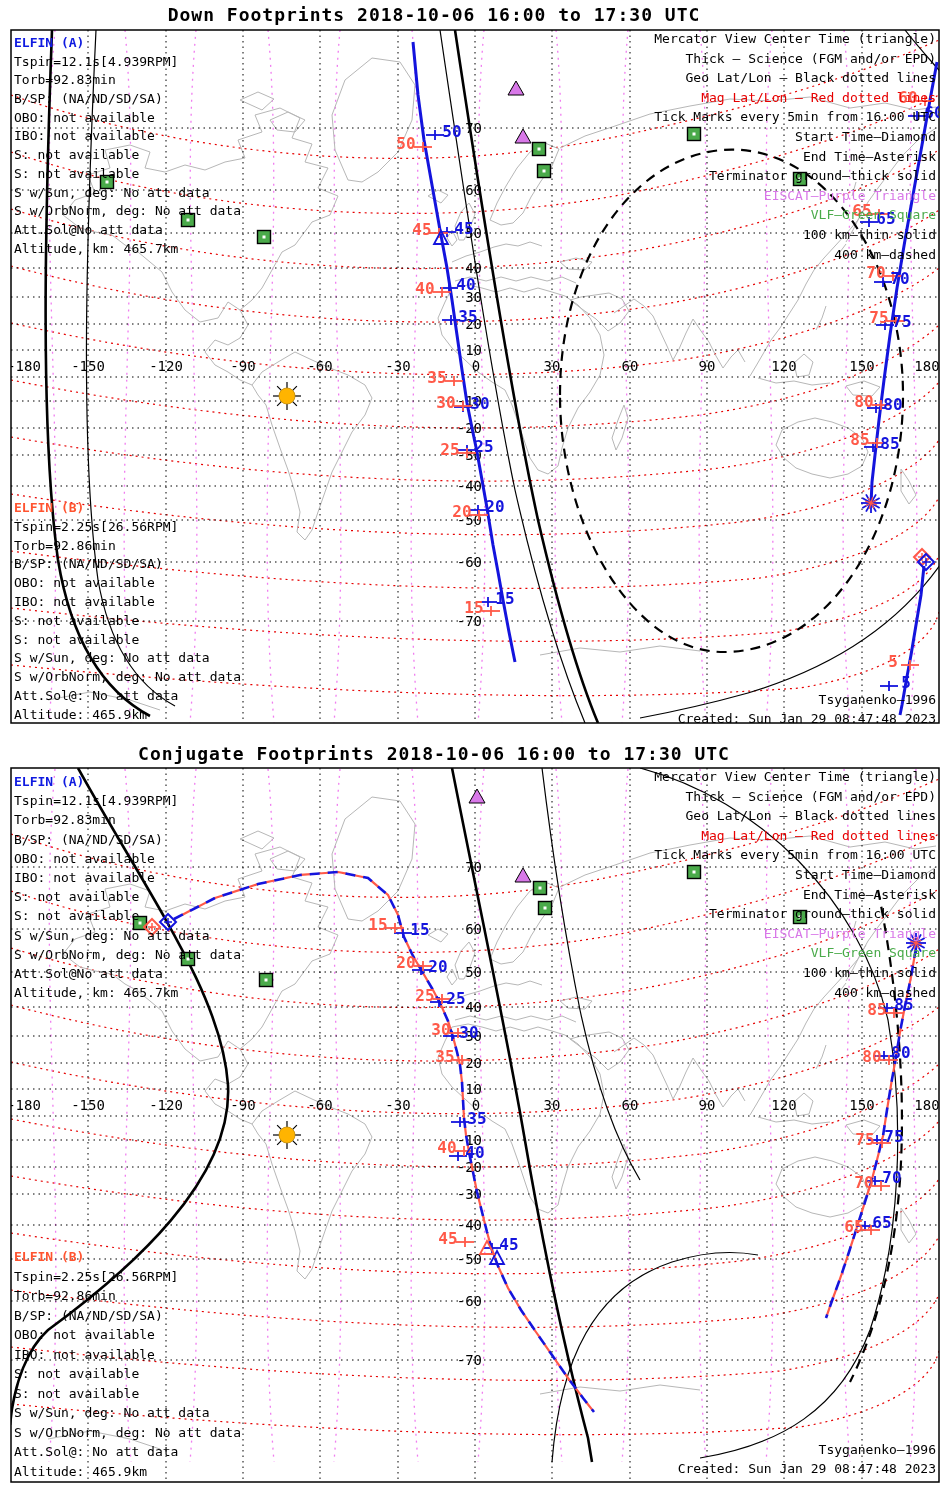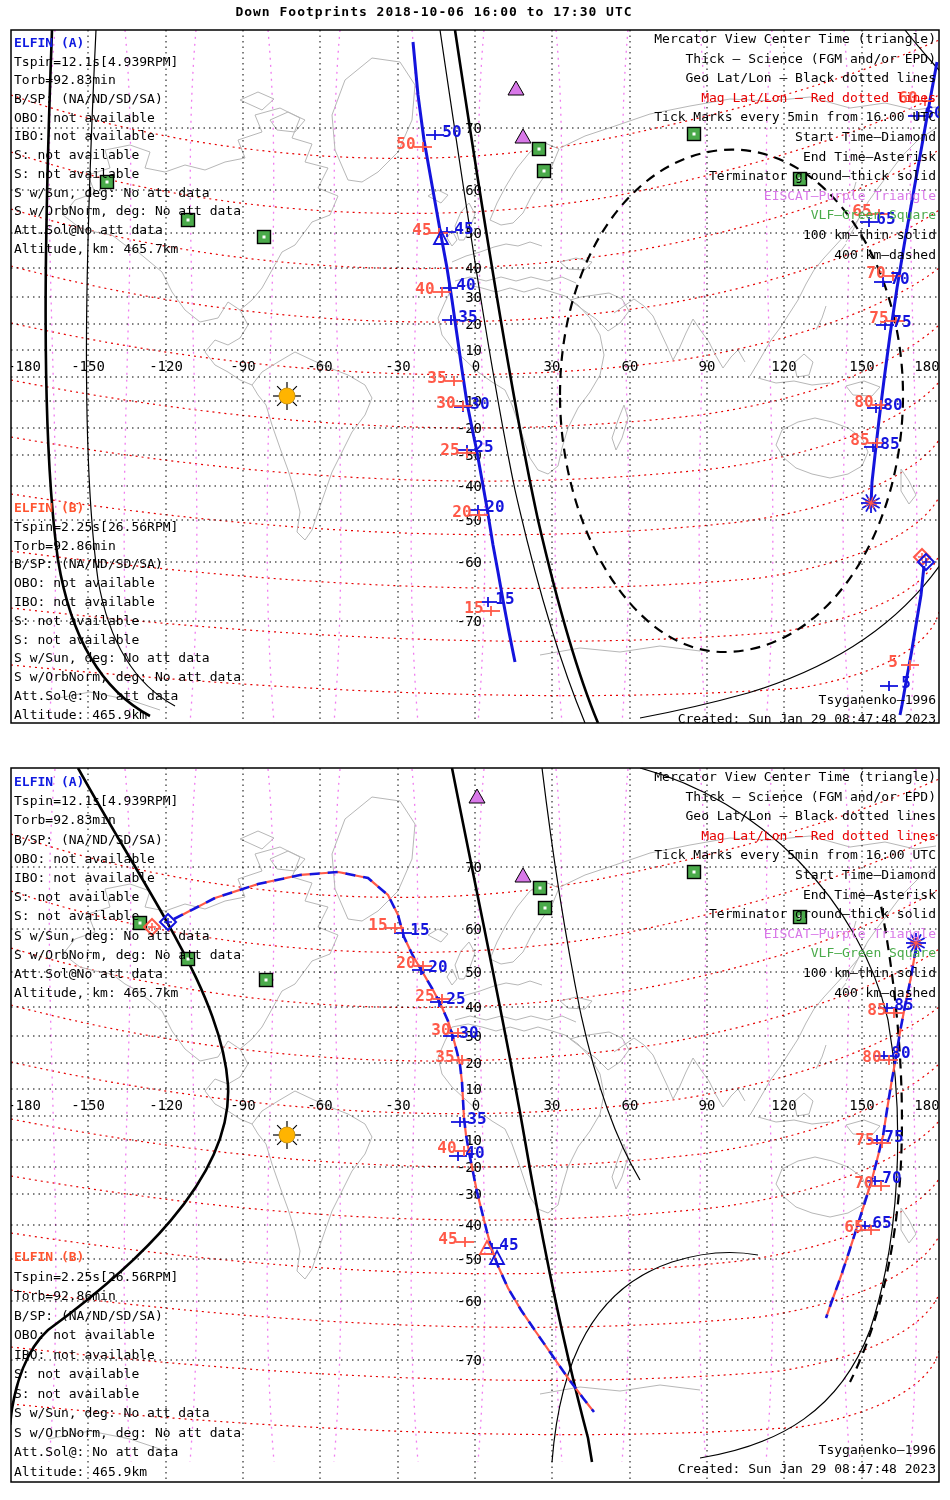--- a/index.html
+++ b/index.html
@@ -1,19 +1,19 @@
 <!DOCTYPE html>
 <html><head>
 <meta charset="utf-8">
 <style>
   html,body{margin:0;padding:0;background:#fff;}
   .page{position:relative;width:950px;height:1500px;background:#fff;overflow:hidden;
         font-family:"DejaVu Sans Mono", monospace;}
   svg{position:absolute;left:0;top:0;}
-  .panel-title{position:absolute;width:868px;text-align:center;font-size:13px;color:#000;
+  .panel-title{position:absolute;width:868px;text-align:center;font-size:18px;color:#000;
         letter-spacing:1px;font-weight:bold;}
   .overlay-block{position:absolute;font-size:13px;line-height:1;color:#000;white-space:pre;}
   .overlay-block div{height:var(--lh);}
   .legend-block{text-align:right;}
   .geo-grid{stroke:#000;stroke-width:1;stroke-dasharray:1.5,4;fill:none;}
   .geo-label{font-family:"DejaVu Sans Mono",monospace;font-size:14px;fill:#000;}
   .track-label{font-family:"DejaVu Sans Mono",monospace;font-size:16px;font-weight:bold;}
   .coast{stroke:#b7b7b7;stroke-width:1;fill:none;stroke-linejoin:round;}
   .magred{stroke:#e60000;stroke-width:1.2;fill:none;stroke-dasharray:2,4;}
   .magpink{stroke:#f07df0;stroke-width:1.3;fill:none;stroke-dasharray:2,5;}
@@ -521,20 +521,21 @@
           <line x1="279" y1="1135" x2="273" y2="1135" stroke="#000" stroke-width="1.2"></line>
           <line x1="281.34314575050763" y1="1129.3431457505076" x2="277.1005050633883" y2="1125.1005050633883" stroke="#000" stroke-width="1.2"></line>
           <line x1="287" y1="1127" x2="287" y2="1121" stroke="#000" stroke-width="1.2"></line>
           <line x1="292.65685424949237" y1="1129.3431457505076" x2="296.8994949366117" y2="1125.1005050633883" stroke="#000" stroke-width="1.2"></line>
           <circle cx="287" cy="1135" r="8" fill="#ffb400" stroke="#c08800" stroke-width="0.8"></circle>
         </g>
       </g>
 </svg>
 
 <div class="panel-title" style="top:4px">Down Footprints 2018-10-06 16:00 to 17:30 UTC</div>
+<div class="panel-title" style="top:743px">Conjugate Footprints 2018-10-06 16:00 to 17:30 UTC</div>
 
 <div id="overlays">
       <div class="overlay-block" style="top: 36px; left: 14px; --lh: 18.7px;"><div style="color: rgb(15, 26, 224); font-weight: bold;">ELFIN (A)</div><div style="color: rgb(0, 0, 0);">Tspin=12.1s[4.939RPM]</div><div style="color: rgb(0, 0, 0);">Torb=92.83min</div><div style="color: rgb(0, 0, 0);">B/SP: (NA/ND/SD/SA)</div><div style="color: rgb(0, 0, 0);">OBO: not available</div><div style="color: rgb(0, 0, 0);">IBO: not available</div><div style="color: rgb(0, 0, 0);">S: not available</div><div style="color: rgb(0, 0, 0);">S: not available</div><div style="color: rgb(0, 0, 0);">S w/Sun, deg: No att data</div><div style="color: rgb(0, 0, 0);">S w/OrbNorm, deg: No att data</div><div style="color: rgb(0, 0, 0);">Att.Sol@No att data</div><div style="color: rgb(0, 0, 0);">Altitude, km: 465.7km</div></div>
       <div class="overlay-block" style="top: 501px; left: 14px; --lh: 18.8px;"><div style="color: rgb(255, 84, 48); font-weight: bold;">ELFIN (B)</div><div style="color: rgb(0, 0, 0);">Tspin=2.25s[26.56RPM]</div><div style="color: rgb(0, 0, 0);">Torb=92.86min</div><div style="color: rgb(0, 0, 0);">B/SP: (NA/ND/SD/SA)</div><div style="color: rgb(0, 0, 0);">OBO: not available</div><div style="color: rgb(0, 0, 0);">IBO: not available</div><div style="color: rgb(0, 0, 0);">S: not available</div><div style="color: rgb(0, 0, 0);">S: not available</div><div style="color: rgb(0, 0, 0);">S w/Sun, deg: No att data</div><div style="color: rgb(0, 0, 0);">S w/OrbNorm, deg: No att data</div><div style="color: rgb(0, 0, 0);">Att.Sol@: No att data</div><div style="color: rgb(0, 0, 0);">Altitude: 465.9km</div></div>
       <div class="overlay-block legend-block" style="top: 32px; right: 14px; --lh: 19.6px;"><div style="color: rgb(0, 0, 0);">Mercator View Center Time (triangle)</div><div style="color: rgb(0, 0, 0);">Thick — Science (FGM and/or EPD)</div><div style="color: rgb(0, 0, 0);">Geo Lat/Lon — Black dotted lines</div><div style="color: rgb(230, 0, 0);">Mag Lat/Lon — Red dotted lines</div><div style="color: rgb(0, 0, 0);">Tick Marks every 5min from 16:00 UTC</div><div style="color: rgb(0, 0, 0);">Start Time—Diamond</div><div style="color: rgb(0, 0, 0);">End Time—Asterisk</div><div style="color: rgb(0, 0, 0);">Terminator ground—thick solid</div><div style="color: rgb(216, 120, 232);">EISCAT—Purple Triangle</div><div style="color: rgb(74, 170, 74);">VLF—Green Square</div><div style="color: rgb(0, 0, 0);">100 km—thin solid</div><div style="color: rgb(0, 0, 0);">400 km—dashed</div></div>
       <div class="overlay-block legend-block" style="top: 693px; right: 14px; --lh: 18.5px;"><div style="color: rgb(0, 0, 0);">Tsyganenko—1996</div><div style="color: rgb(0, 0, 0);">Created: Sun Jan 29 08:47:48 2023</div></div>
       <div class="overlay-block" style="top: 775px; left: 14px; --lh: 19.2px;"><div style="color: rgb(15, 26, 224); font-weight: bold;">ELFIN (A)</div><div style="color: rgb(0, 0, 0);">Tspin=12.1s[4.939RPM]</div><div style="color: rgb(0, 0, 0);">Torb=92.83min</div><div style="color: rgb(0, 0, 0);">B/SP: (NA/ND/SD/SA)</div><div style="color: rgb(0, 0, 0);">OBO: not available</div><div style="color: rgb(0, 0, 0);">IBO: not available</div><div style="color: rgb(0, 0, 0);">S: not available</div><div style="color: rgb(0, 0, 0);">S: not available</div><div style="color: rgb(0, 0, 0);">S w/Sun, deg: No att data</div><div style="color: rgb(0, 0, 0);">S w/OrbNorm, deg: No att data</div><div style="color: rgb(0, 0, 0);">Att.Sol@No att data</div><div style="color: rgb(0, 0, 0);">Altitude, km: 465.7km</div></div>
       <div class="overlay-block" style="top: 1250px; left: 14px; --lh: 19.5px;"><div style="color: rgb(255, 84, 48); font-weight: bold;">ELFIN (B)</div><div style="color: rgb(0, 0, 0);">Tspin=2.25s[26.56RPM]</div><div style="color: rgb(0, 0, 0);">Torb=92.86min</div><div style="color: rgb(0, 0, 0);">B/SP: (NA/ND/SD/SA)</div><div style="color: rgb(0, 0, 0);">OBO: not available</div><div style="color: rgb(0, 0, 0);">IBO: not available</div><div style="color: rgb(0, 0, 0);">S: not available</div><div style="color: rgb(0, 0, 0);">S: not available</div><div style="color: rgb(0, 0, 0);">S w/Sun, deg: No att data</div><div style="color: rgb(0, 0, 0);">S w/OrbNorm, deg: No att data</div><div style="color: rgb(0, 0, 0);">Att.Sol@: No att data</div><div style="color: rgb(0, 0, 0);">Altitude: 465.9km</div></div>
       <div class="overlay-block legend-block" style="top: 770px; right: 14px; --lh: 19.6px;"><div style="color: rgb(0, 0, 0);">Mercator View Center Time (triangle)</div><div style="color: rgb(0, 0, 0);">Thick — Science (FGM and/or EPD)</div><div style="color: rgb(0, 0, 0);">Geo Lat/Lon — Black dotted lines</div><div style="color: rgb(230, 0, 0);">Mag Lat/Lon — Red dotted lines</div><div style="color: rgb(0, 0, 0);">Tick Marks every 5min from 16:00 UTC</div><div style="color: rgb(0, 0, 0);">Start Time—Diamond</div><div style="color: rgb(0, 0, 0);">End Time—Asterisk</div><div style="color: rgb(0, 0, 0);">Terminator ground—thick solid</div><div style="color: rgb(216, 120, 232);">EISCAT—Purple Triangle</div><div style="color: rgb(74, 170, 74);">VLF—Green Square</div><div style="color: rgb(0, 0, 0);">100 km—thin solid</div><div style="color: rgb(0, 0, 0);">400 km—dashed</div></div>
       <div class="overlay-block legend-block" style="top: 1443px; right: 14px; --lh: 18.5px;"><div style="color: rgb(0, 0, 0);">Tsyganenko—1996</div><div style="color: rgb(0, 0, 0);">Created: Sun Jan 29 08:47:48 2023</div></div>

